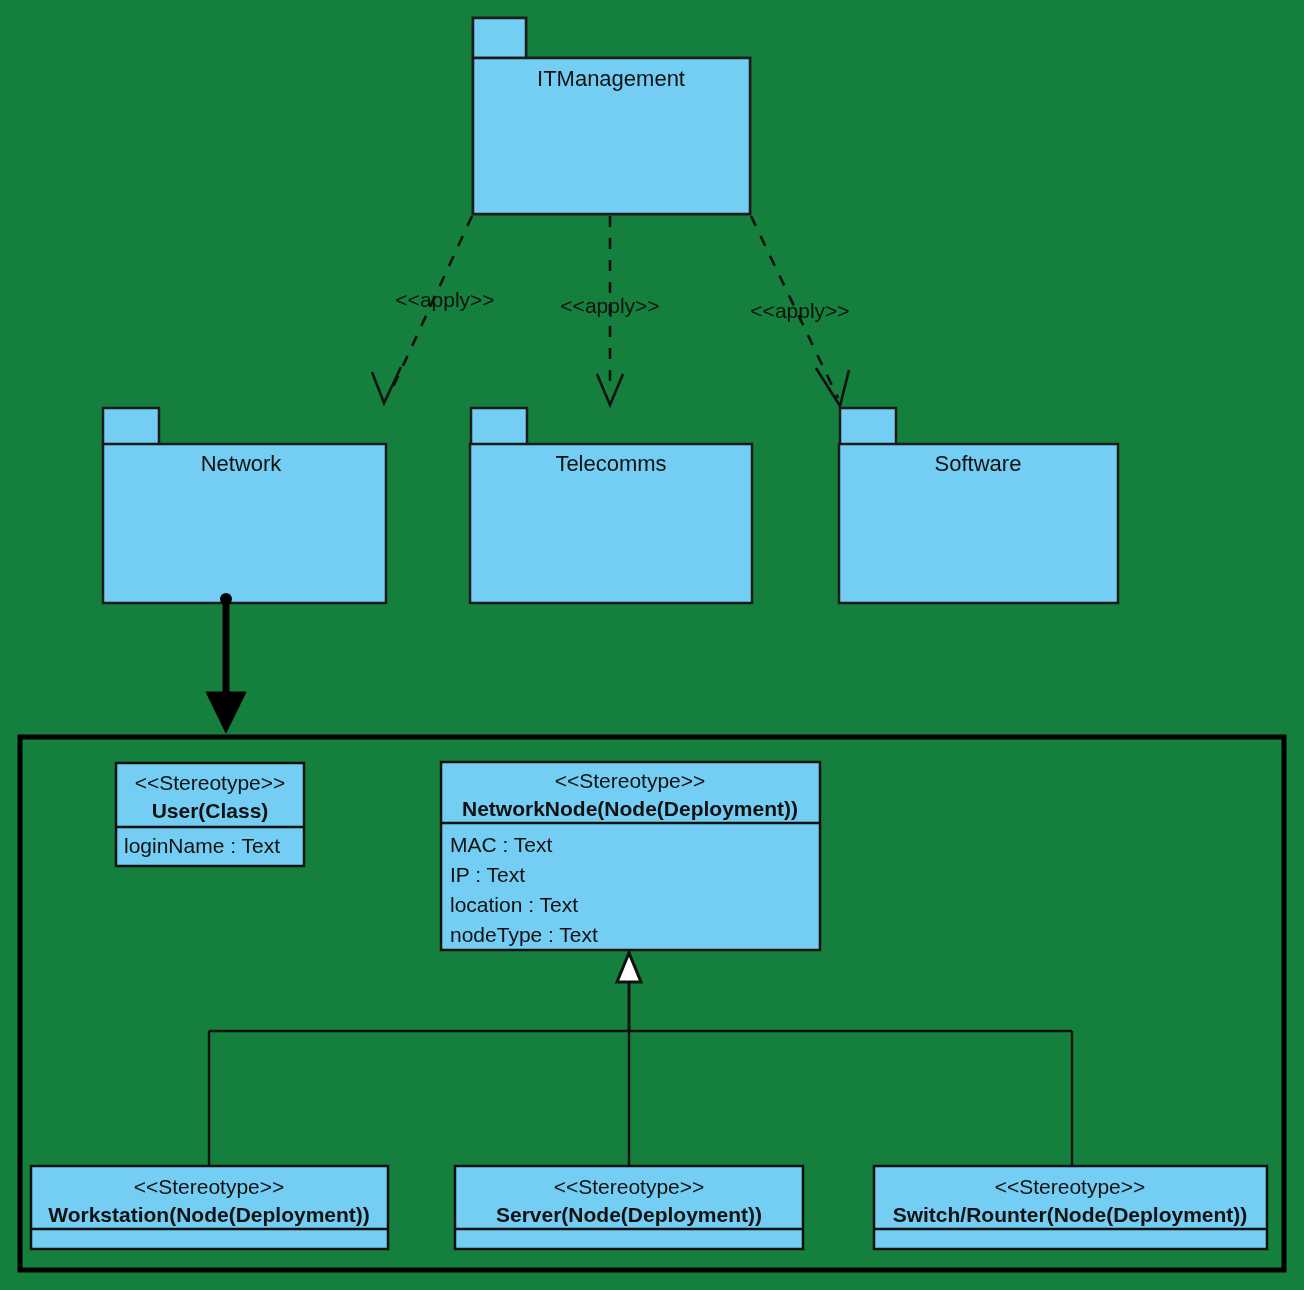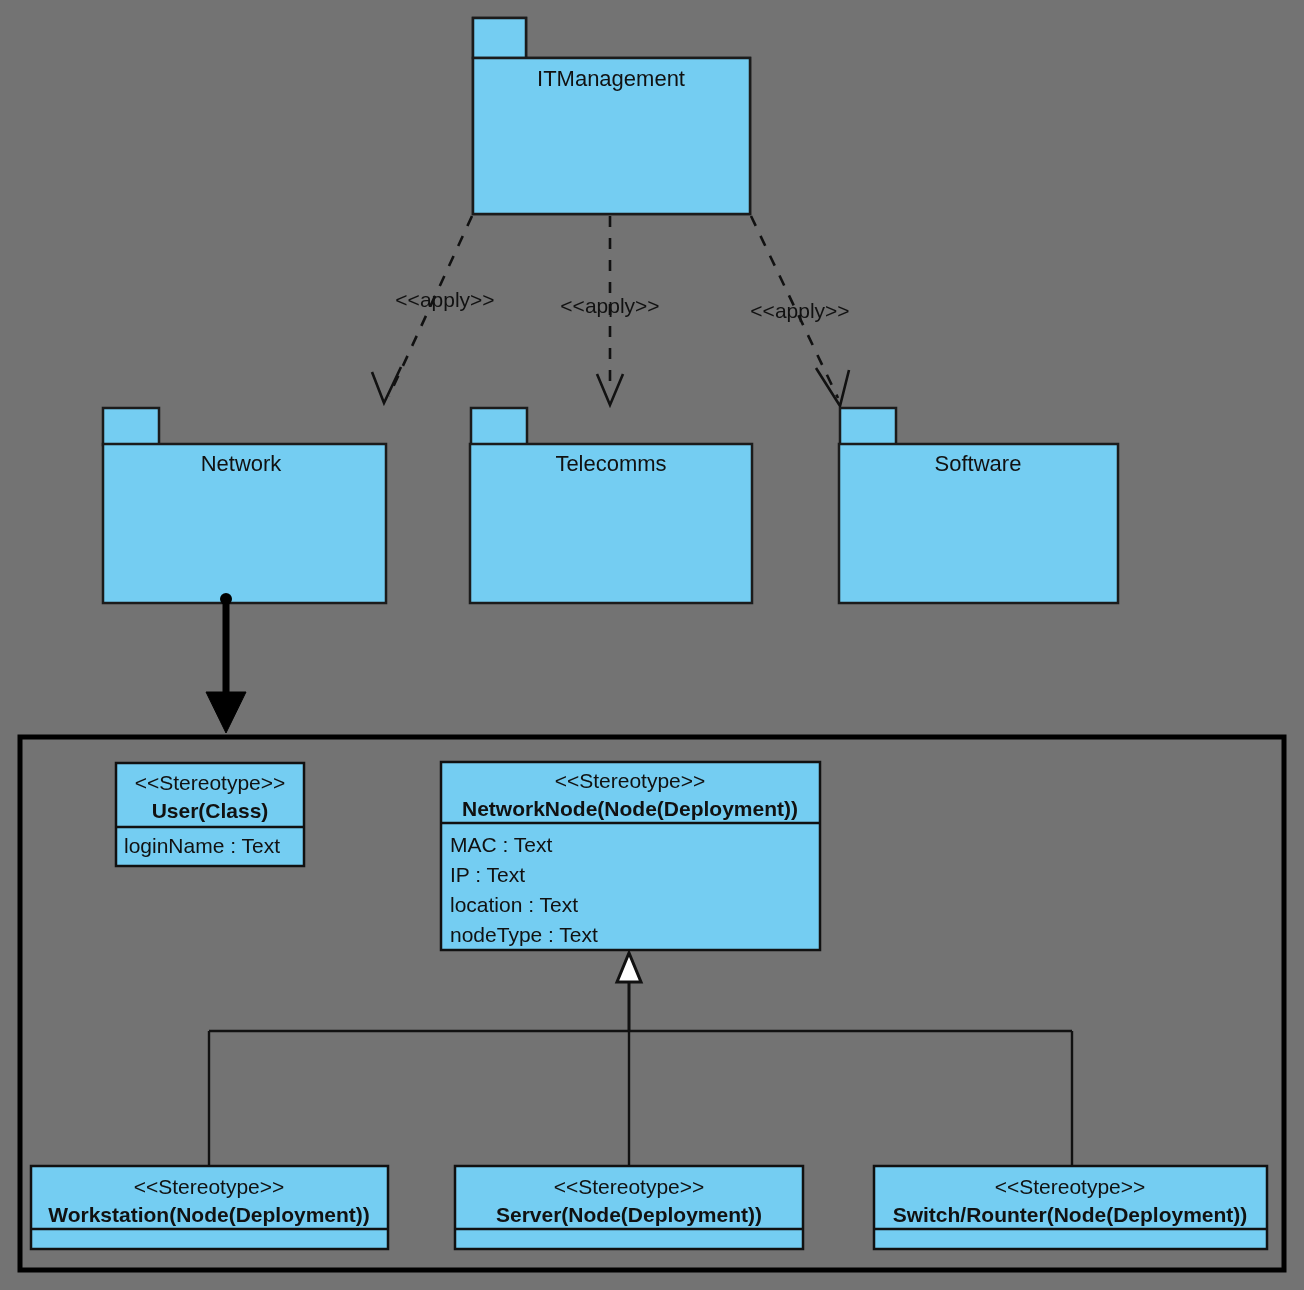--- a/index.html
+++ b/index.html
@@ -4,21 +4,21 @@
 <style>
   html, body {
     margin: 0;
     padding: 0;
     background: #ffffff;
   }
   #canvas-root {
     position: relative;
     width: 1304px;
     height: 1290px;
-    background: #737373;
+    background: #15803d;
     font-family: "Liberation Sans", sans-serif;
     overflow: hidden;
   }
   svg#diagram {
     display: block;
     width: 1304px;
     height: 1290px;
   }
   .pkg-shape {
     fill: #74cdf2;

